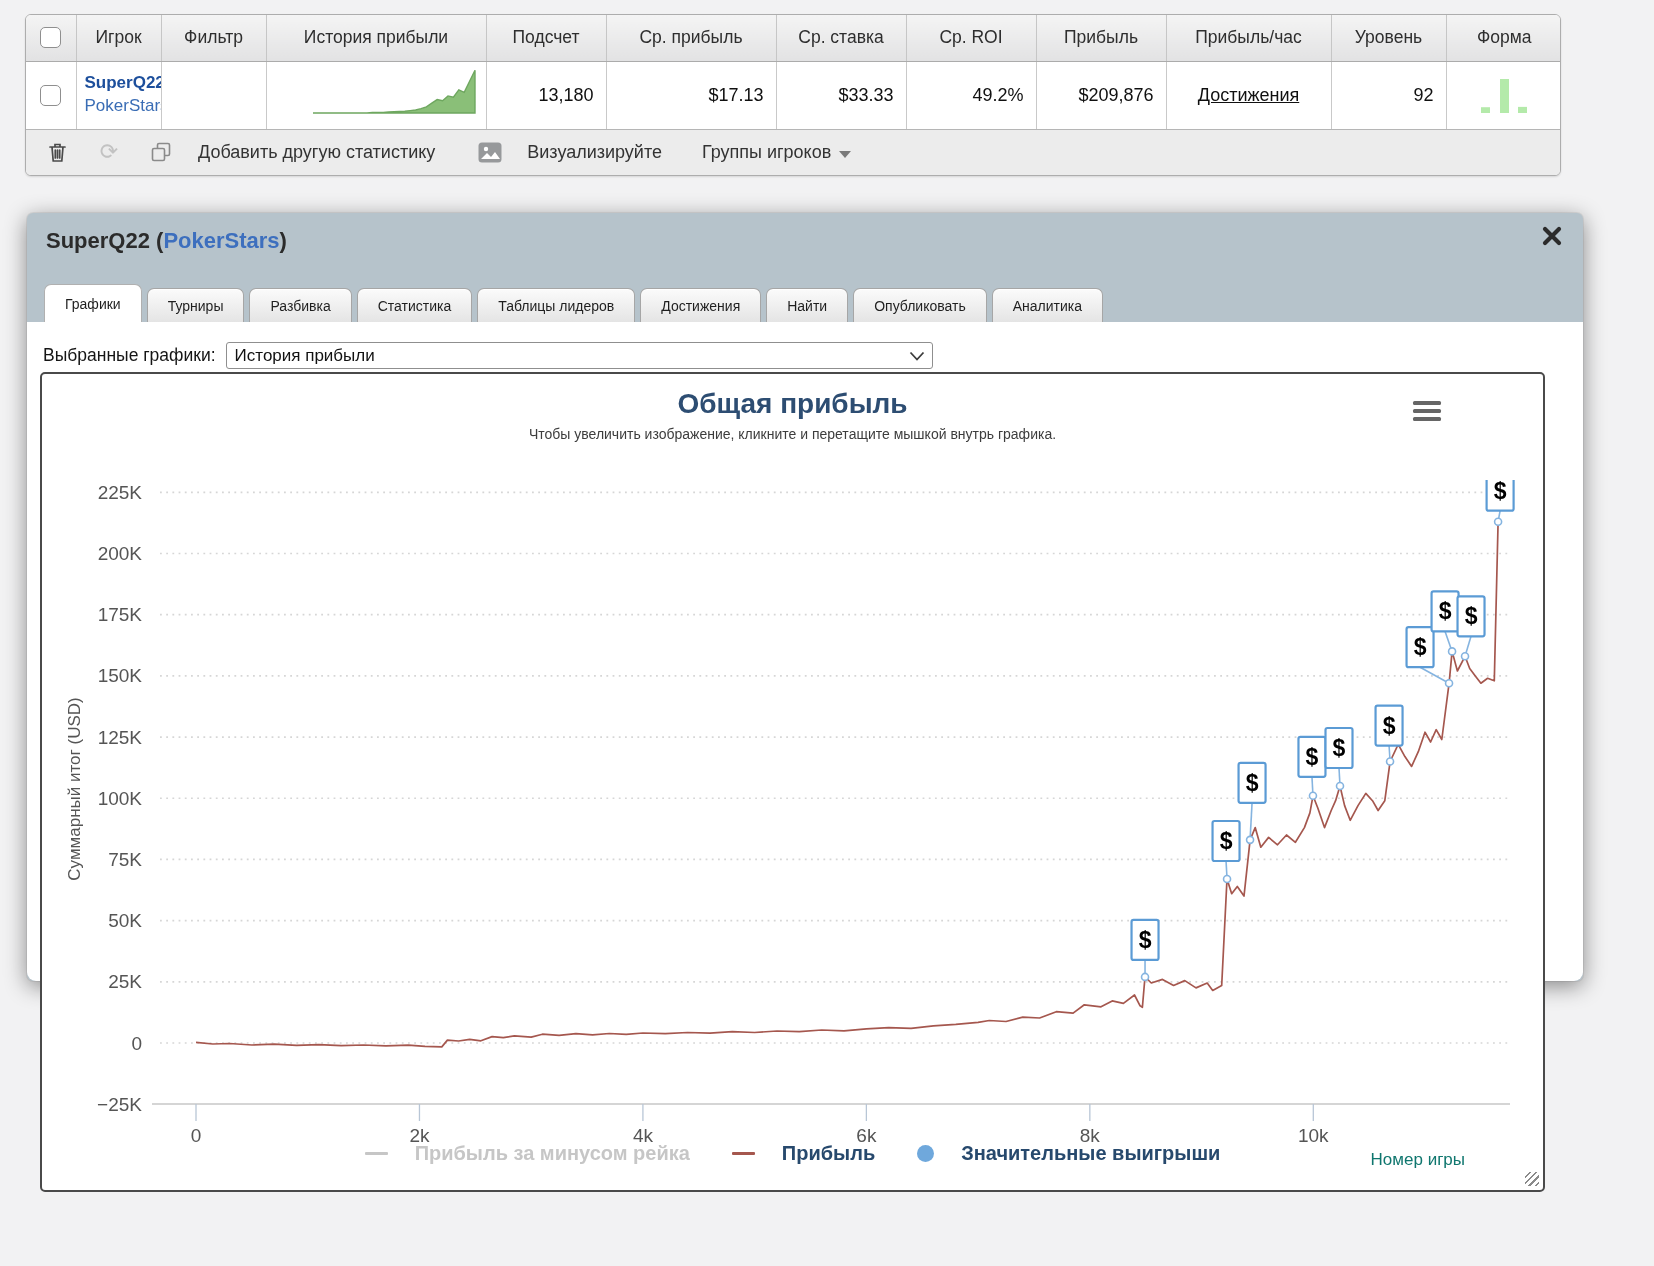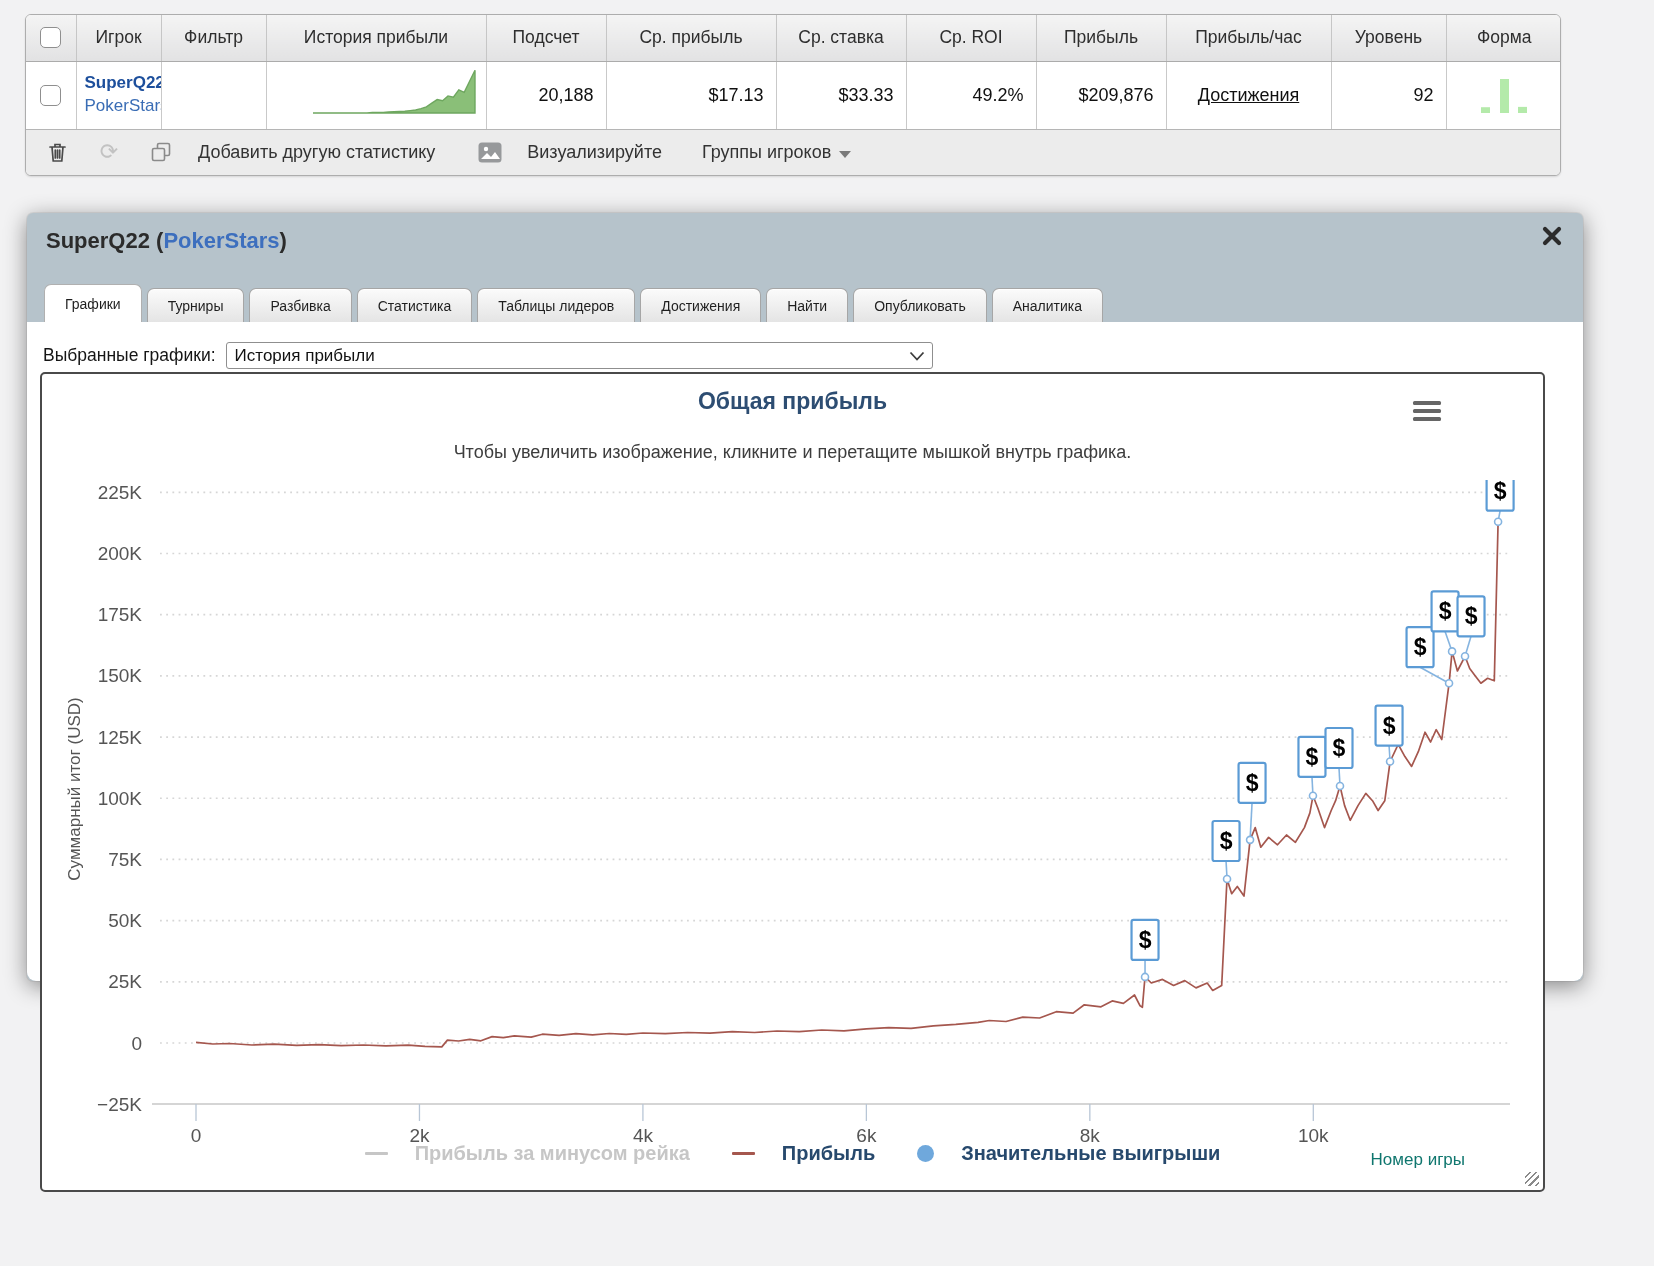--- a/index.html
+++ b/index.html
@@ -52,23 +52,23 @@
   .select-label { font-size:17.5px; color:#151515; margin-right:10px; }
   .select-box { position:relative; width:707px; height:27px; border:1px solid #8f8f8f;
                 border-radius:3px; background:#fff; font-size:17px; color:#111;
                 padding:3px 28px 0 8px; cursor:pointer; }
   .select-box svg { position:absolute; right:7px; top:7px; }
 
   
   .chart-box { position:absolute; left:13px; top:50px; width:1505px; height:820px;
                border:2px solid #4a4a4a; border-radius:5px; background:#fff; overflow:hidden; }
   .chart-title { position:absolute; left:0; right:0; top:14px; text-align:center;
-                 font-size:23px; font-weight:bold; color:#2d4d72; }
-  .chart-subtitle { position:absolute; left:0; right:0; top:68px; text-align:center;
-                    font-size:18px; color:#3d3d3d; }
+                 font-size:28px; font-weight:bold; color:#2d4d72; }
+  .chart-subtitle { position:absolute; left:0; right:0; top:52px; text-align:center;
+                    font-size:14px; color:#3d3d3d; }
   .burger { position:absolute; left:1371px; top:27px; width:28px; cursor:pointer; }
   .burger div { height:4px; background:#666; border-radius:1.5px; margin-bottom:4px; }
   #chart-svg { position:absolute; left:0; top:0; }
   .legend { position:absolute; left:0; right:0; top:768px; display:flex; justify-content:center;
             align-items:center; gap:42px; font-size:20px; }
   .legend .item { display:flex; align-items:center; gap:27px; cursor:pointer; font-weight:bold; }
   .legend .dash { width:23px; height:3px; border-radius:1px; }
   .legend .dot { width:17px; height:17px; border-radius:50%; }
   .legend .muted { color:#c6c6c6; }
   .legend .navy { color:#27496d; }
@@ -119,21 +119,21 @@
               <div class="cb"></div>
             </td>
         <td class="player-cell">
           <div class="pname">SuperQ22</div>
           <div class="psite">PokerStars</div>
         </td>
         <td></td>
         <td><svg id="spark-svg" width="218" height="62">
                 <path d="M46,51 L46.0,51.0 L51.4,51.0 L56.8,51.0 L62.2,51.0 L67.6,51.0 L73.0,51.0 L78.4,51.0 L83.8,51.0 L89.2,51.0 L94.6,51.0 L100.0,51.0 L105.4,50.5 L110.8,50.5 L116.2,50.4 L121.6,50.0 L127.0,49.8 L132.4,49.5 L137.8,49.2 L143.2,48.6 L148.6,48.0 L154.0,46.7 L159.4,44.9 L164.8,41.2 L170.2,37.6 L175.6,38.8 L181.0,33.9 L186.4,35.1 L191.8,27.8 L197.2,30.3 L202.6,19.3 L208.0,8.3 L208,51 Z" fill="#8abf78" stroke="#6ea75f" stroke-width="1.4"></path>
               </svg></td>
-        <td class="num">20,188</td>
+        <td class="num">13,180</td>
         <td class="num">$17.13</td>
         <td class="num">$33.33</td>
         <td class="num">49.2%</td>
         <td class="num">$209,876</td>
         <td class="linkish">Достижения</td>
         <td class="num">92</td>
         <td><svg id="form-svg" width="114" height="62">
                 <rect x="34" y="45.22" width="9" height="5.78" fill="#b4eaaa"></rect>
                 <rect x="53" y="17" width="9" height="34" fill="#b4eaaa"></rect>
                 <rect x="71" y="44.88" width="9" height="6.12" fill="#b4eaaa"></rect>

